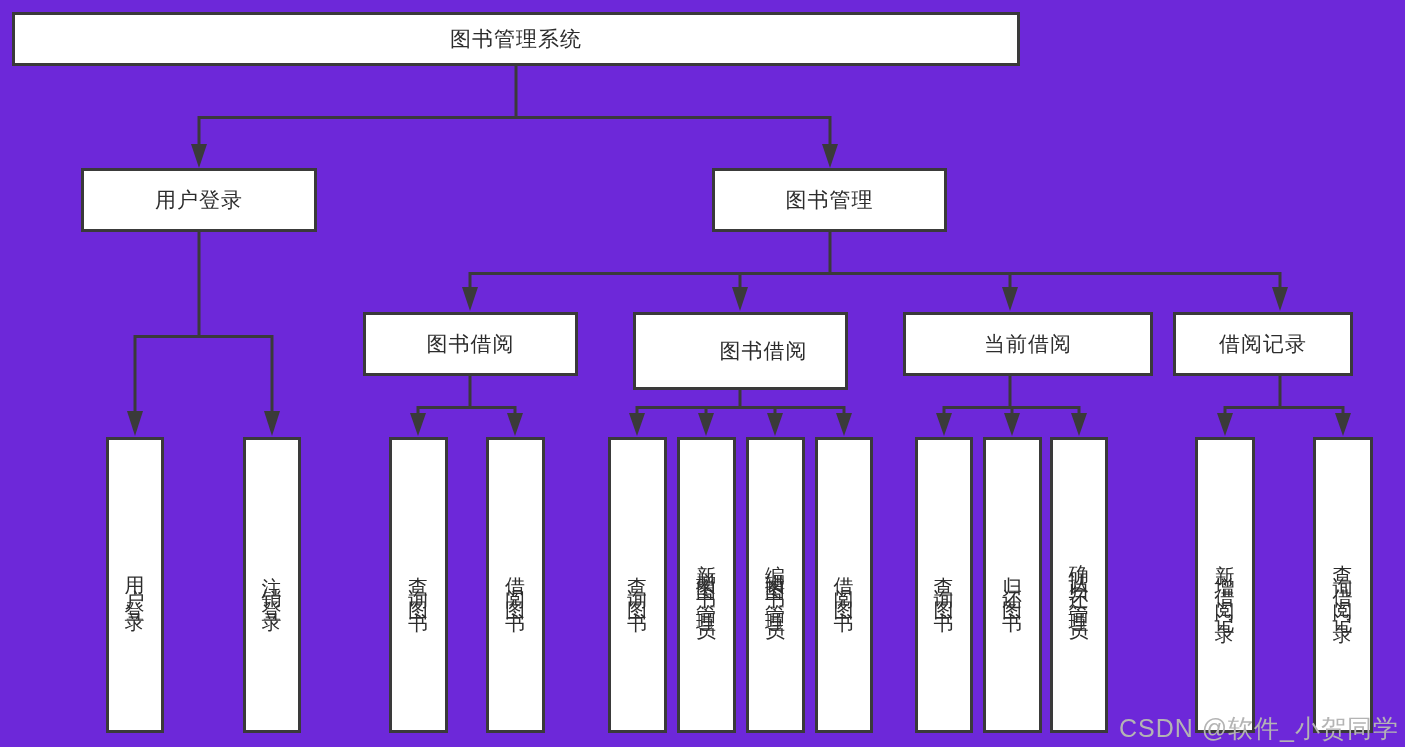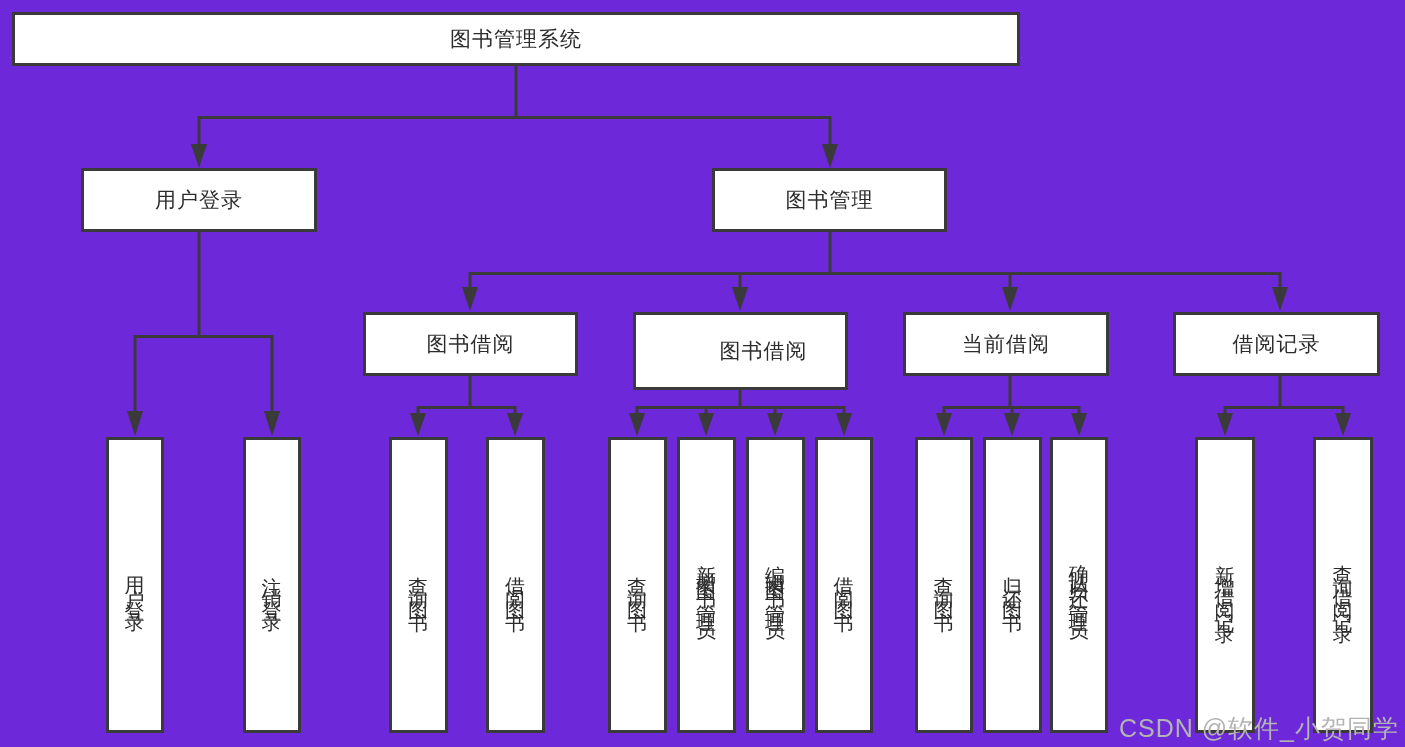--- a/index.html
+++ b/index.html
@@ -101,24 +101,24 @@
   <div class="box hbox" style="left:712px;top:168px;width:235px;height:64px;">
     <span>图书管理</span>
   </div>
 
   <div class="box hbox" style="left:363px;top:312px;width:215px;height:64px;">
     <span>图书借阅</span>
   </div>
   <div class="box hbox" style="left:633px;top:312px;width:215px;height:78px;padding-left:46px;">
     <span>图书借阅</span>
   </div>
-  <div class="box hbox" style="left:903px;top:312px;width:206px;height:64px;">
+  <div class="box hbox" style="left:903px;top:312px;width:250px;height:64px;">
     <span>当前借阅</span>
   </div>
-  <div class="box hbox" style="left:1173px;top:312px;width:207px;height:64px;">
+  <div class="box hbox" style="left:1173px;top:312px;width:180px;height:64px;">
     <span>借阅记录</span>
   </div>
 
   <div class="box" style="left:106px;top:437px;width:58px;height:296px;">
     <span class="vtext">用户登录</span>
   </div>
   <div class="box" style="left:243px;top:437px;width:58px;height:296px;">
     <span class="vtext">注销登录</span>
   </div>
 

